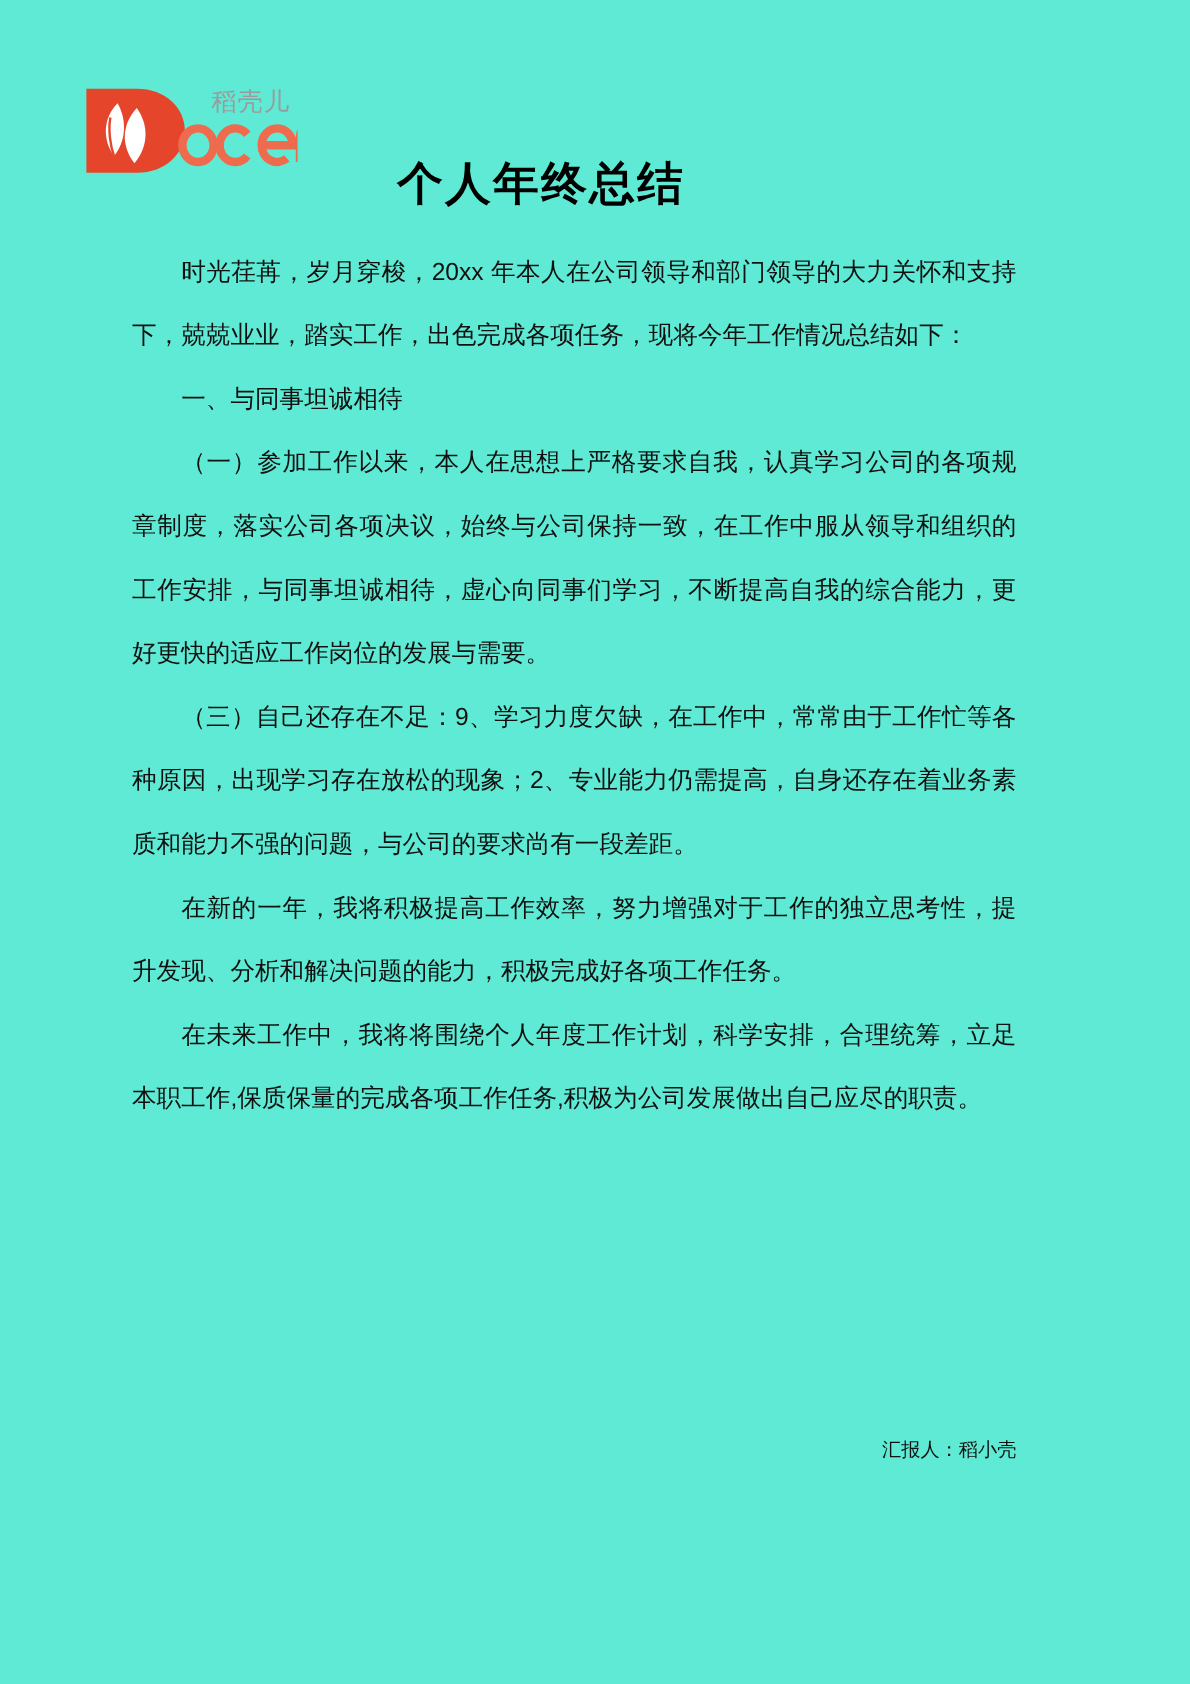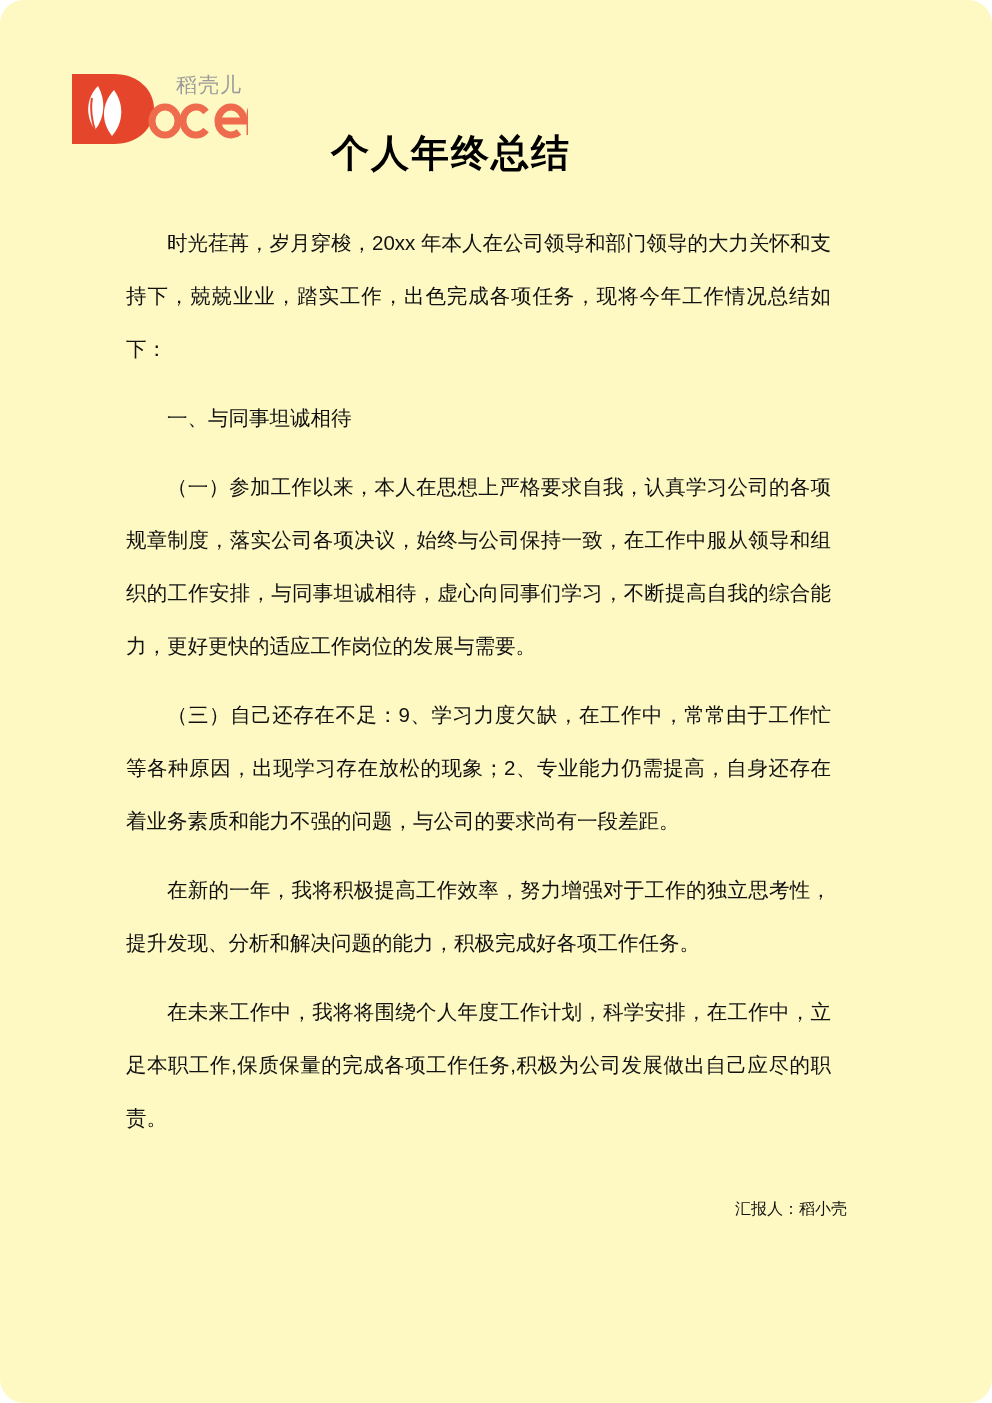--- a/index.html
+++ b/index.html
@@ -5,24 +5,23 @@
   html, body {
     margin: 0;
     padding: 0;
     background: #ffffff;
   }
 
   .page {
     position: relative;
     width: 992px;
     height: 1403px;
-    background: #fef9c3;
+    background: #5eead4;
     overflow: hidden;
     font-family: "Liberation Sans", "DejaVu Sans", sans-serif;
-    border-radius: 24px;
   }
 
   
   .logo-block {
     position: absolute;
     left: 68px;
     top: 60px;
     width: 180px;
     height: 86px;
   }
@@ -49,21 +48,21 @@
     top: 200px;
     width: 737px;
   }
 
   .para {
     font-size: 20.5px;
     line-height: 53px;
     color: #111111;
     text-align: justify;
     text-justify: inter-ideograph;
-    margin: 16px;
+    margin: 0;
     font-family: "Liberation Sans", "DejaVu Sans", sans-serif;
   }
   .para.indent {
     text-indent: 41px;
   }
   .para.heading {
     text-indent: 41px;
   }
 
   
@@ -124,18 +123,18 @@
     <p class="para heading">一、与同事坦诚相待</p>
 
     <p class="para indent">（一）参加工作以来，本人在思想上严格要求自我，认真学习公司的各项规章制度，落实公司各项决议，始终与公司保持一致，在工作中服从领导和组织的工作安排，与同事坦诚相待，虚心向同事们学习，不断提高自我的综合能力，更好更快的适应工作岗位的发展与需要。</p>
 
 
     <p class="para indent">（三）自己还存在不足：9、学习力度欠缺，在工作中，常常由于工作忙等各种原因，出现学习存在放松的现象；2、专业能力仍需提高，自身还存在着业务素质和能力不强的问题，与公司的要求尚有一段差距。</p>
 
 
     <p class="para indent">在新的一年，我将积极提高工作效率，努力增强对于工作的独立思考性，提升发现、分析和解决问题的能力，积极完成好各项工作任务。</p>
 
-    <p class="para indent">在未来工作中，我将将围绕个人年度工作计划，科学安排，在工作中，立足本职工作,保质保量的完成各项工作任务,积极为公司发展做出自己应尽的职责。</p>
+    <p class="para indent">在未来工作中，我将将围绕个人年度工作计划，科学安排，合理统筹，立足本职工作,保质保量的完成各项工作任务,积极为公司发展做出自己应尽的职责。</p>
   </div>
 
   <div class="signature">汇报人：稻小壳</div>
 
 </div>
 
 </body></html>

